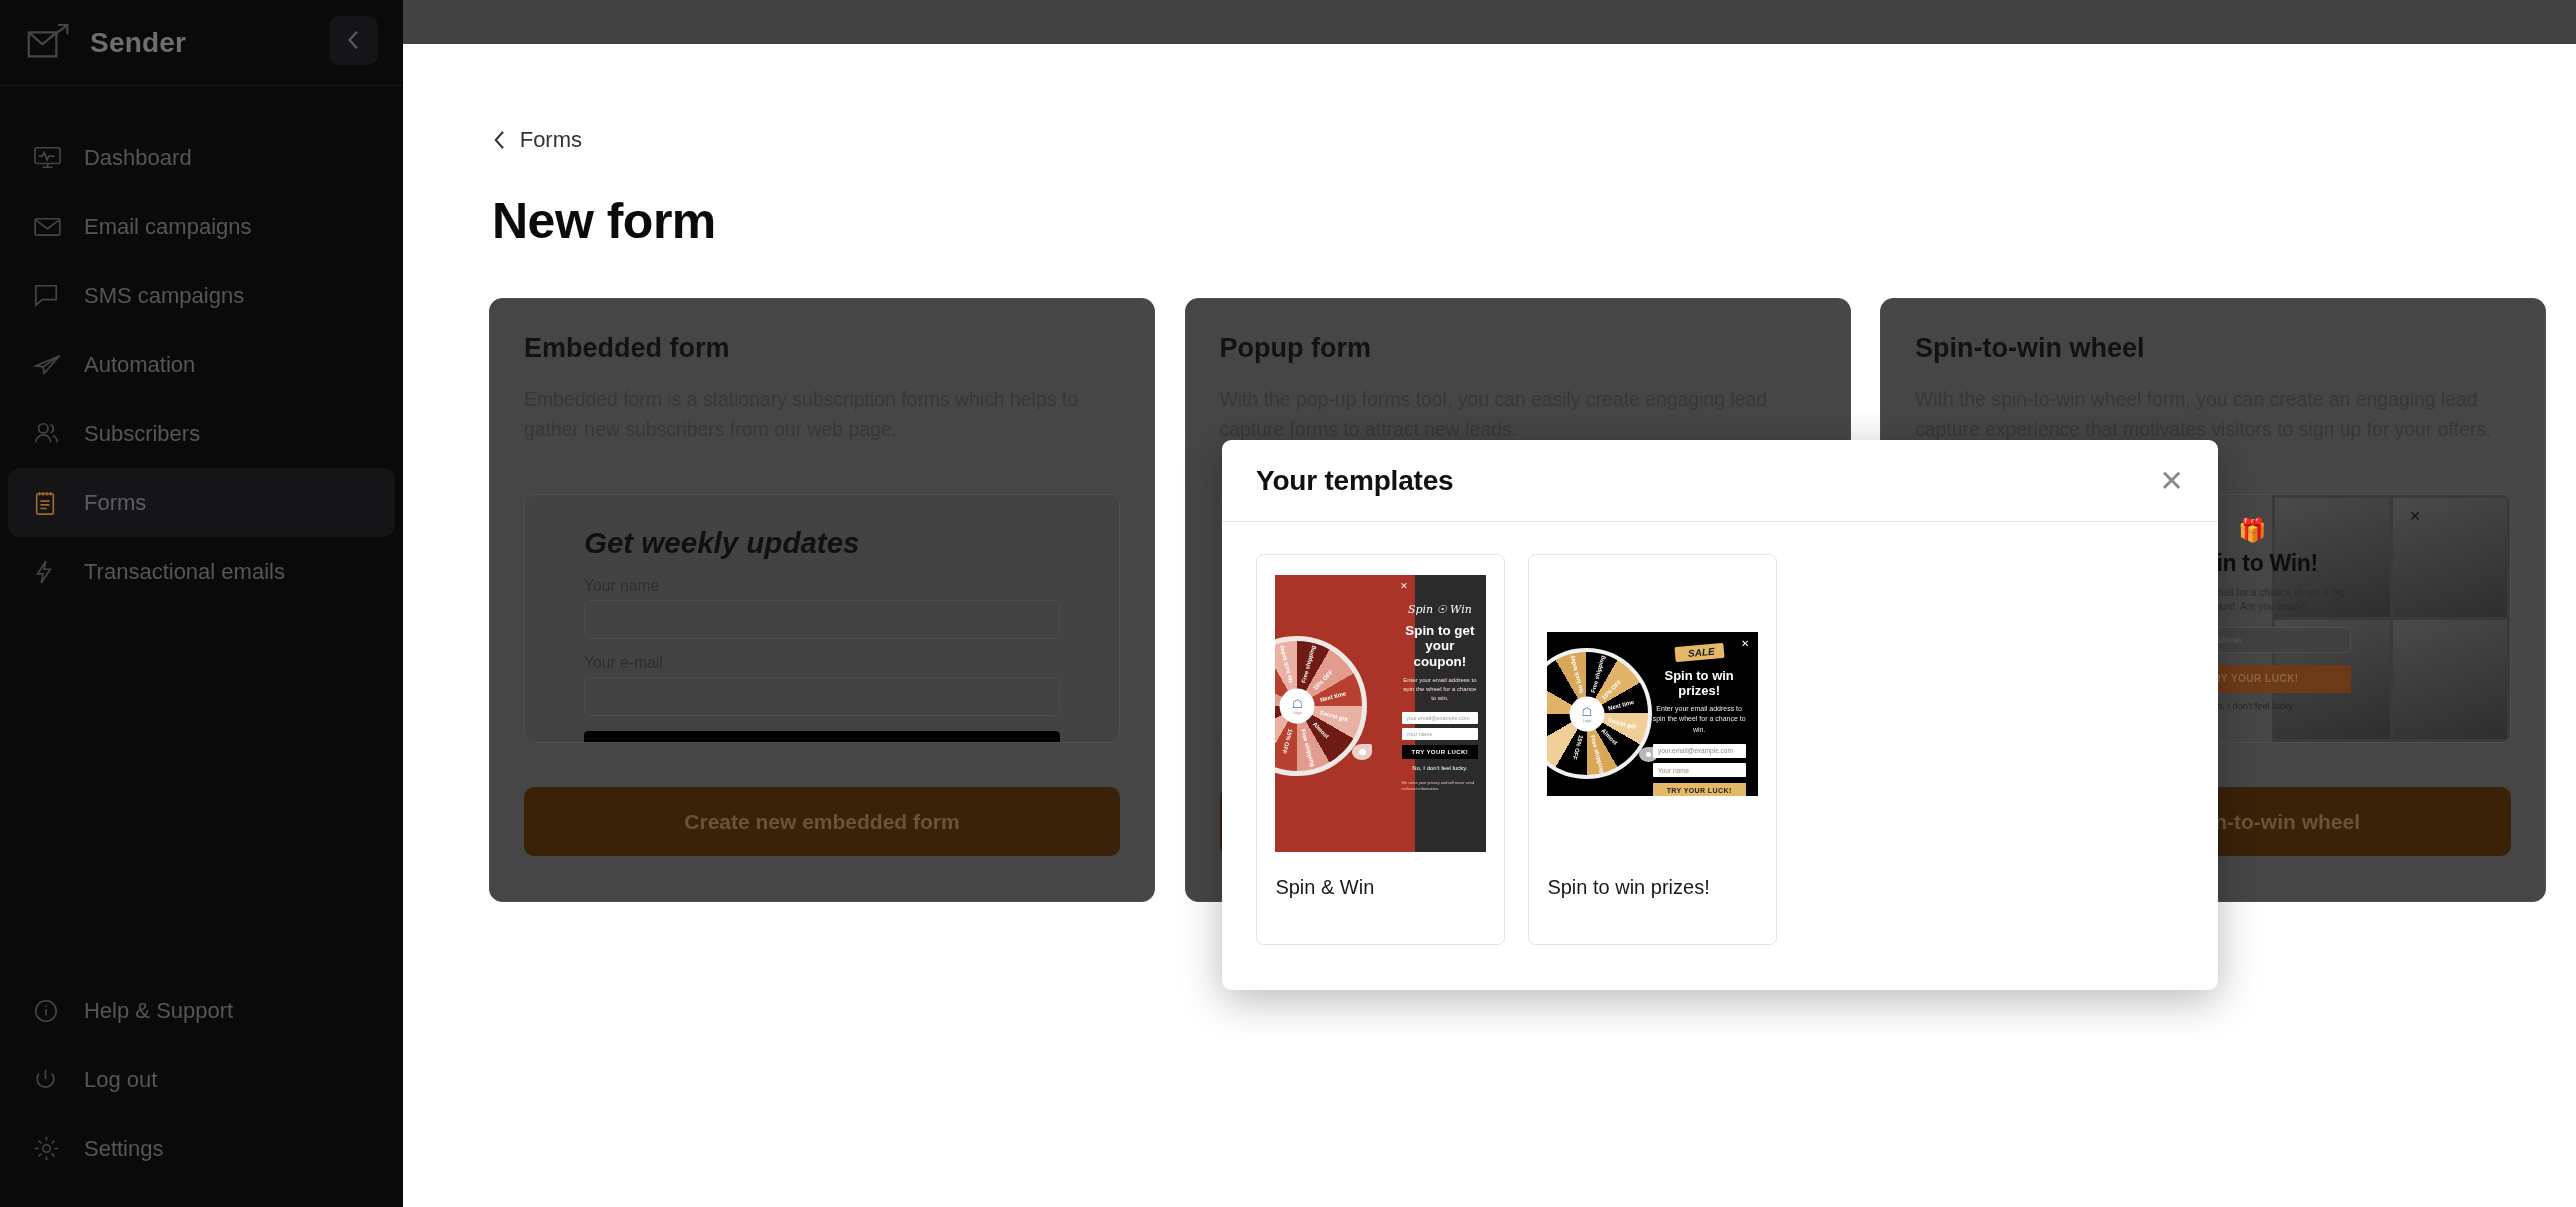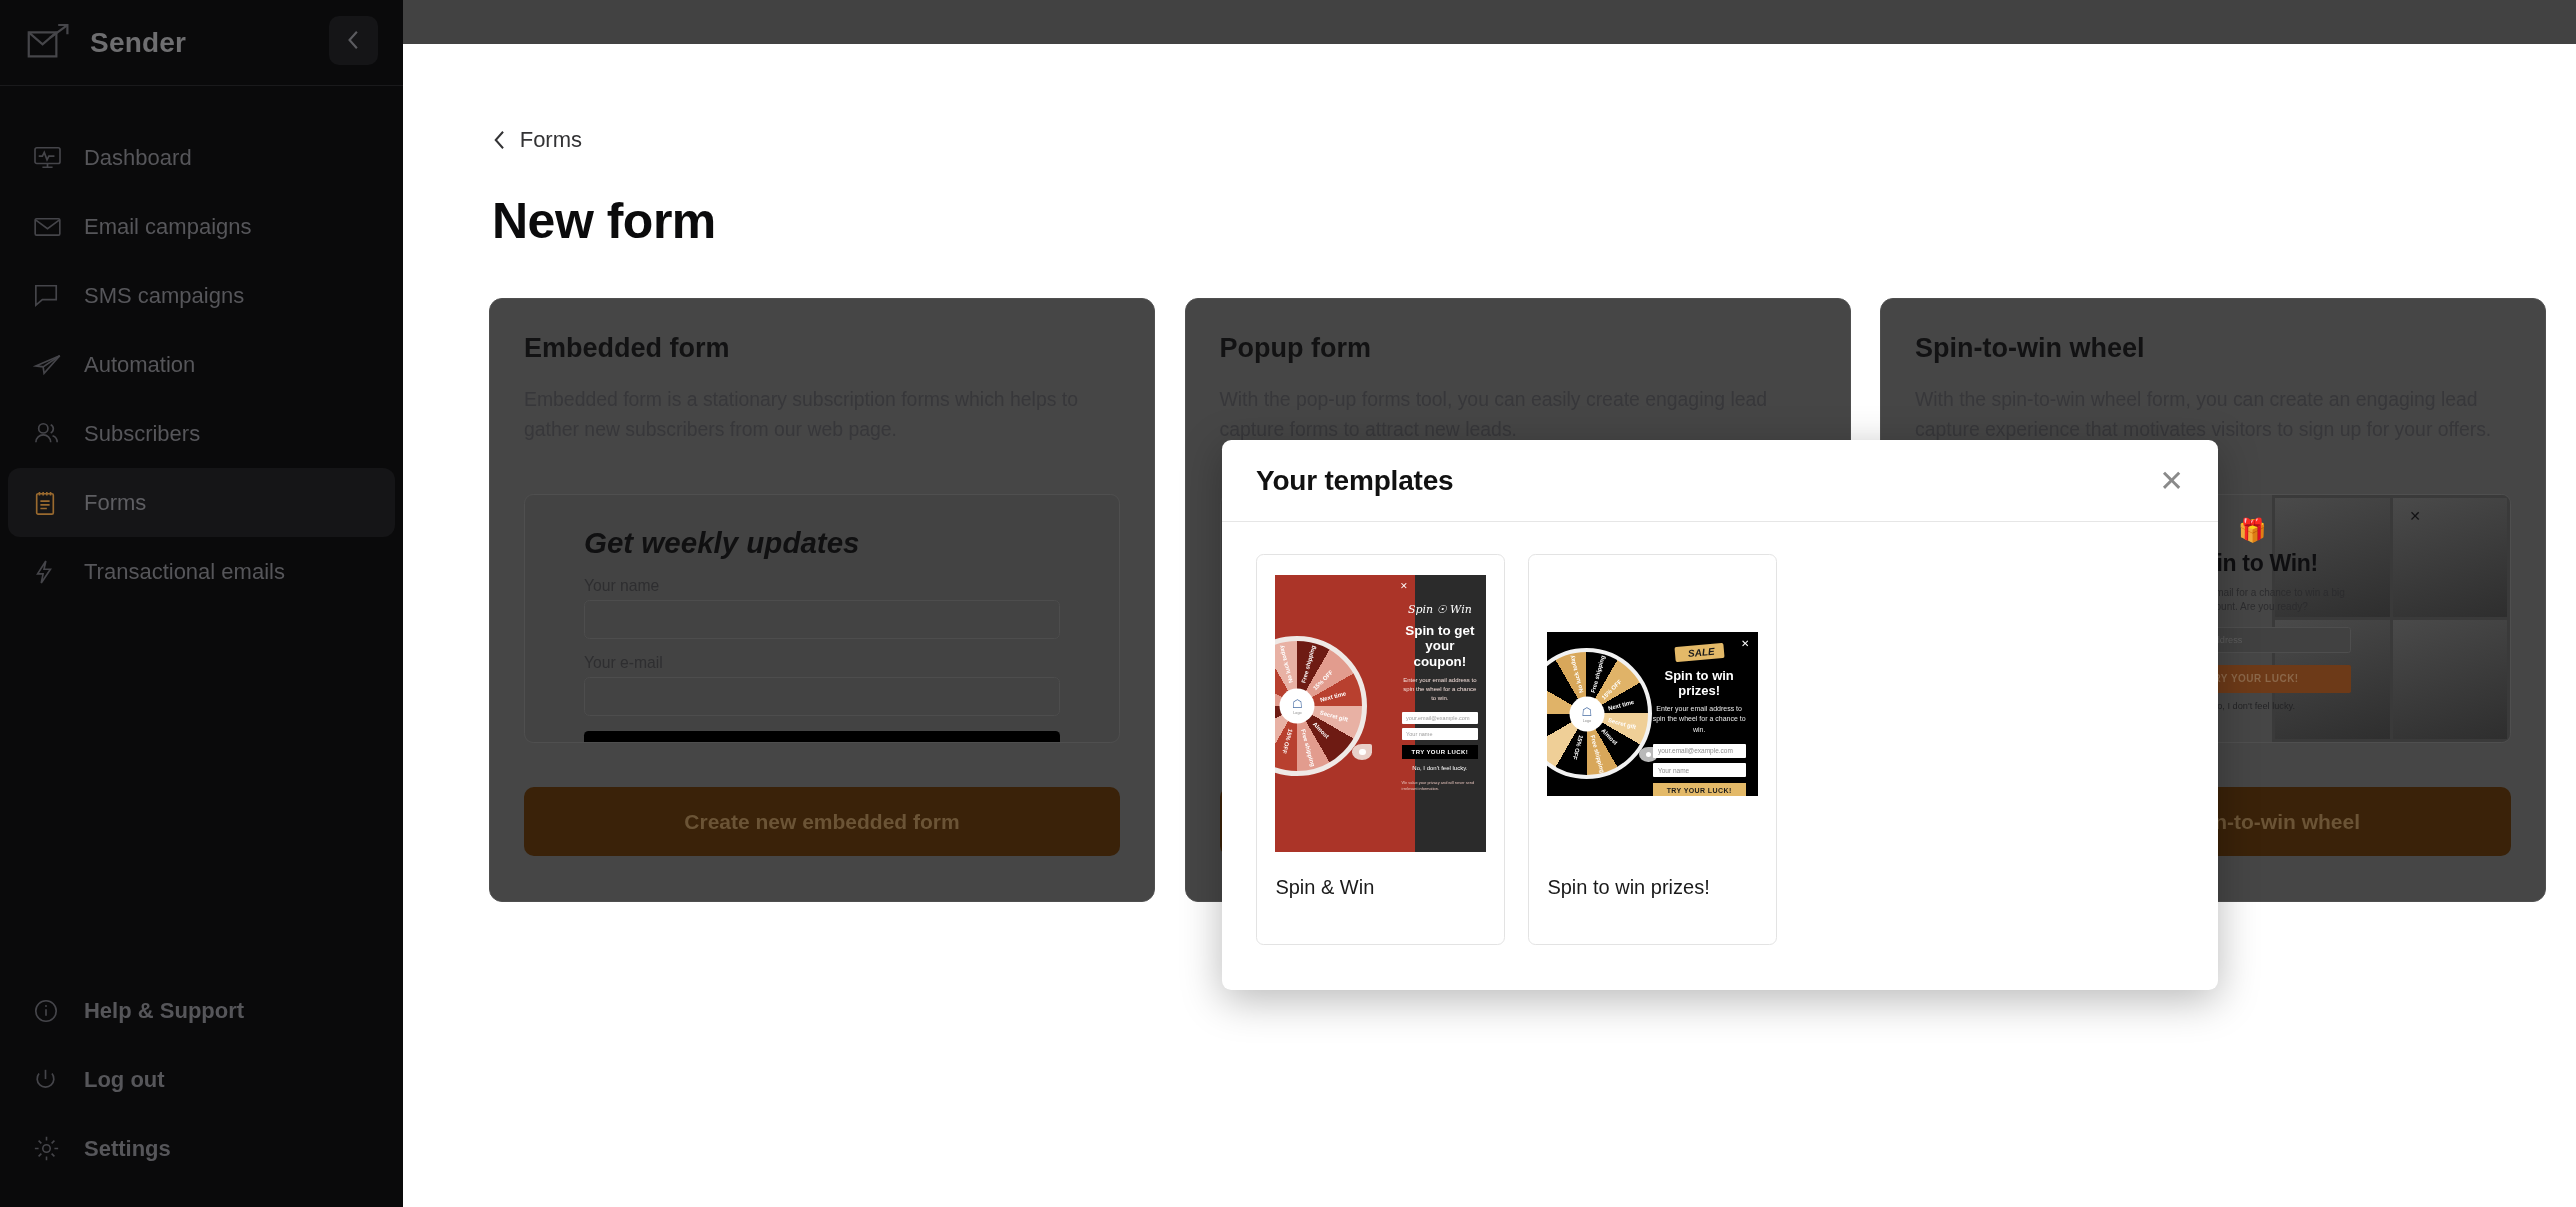--- a/index.html
+++ b/index.html
@@ -36,21 +36,21 @@
   .sb-nav { padding-top: 37px; flex: 1; }
   .sb-item {
     display: flex; align-items: center;
     height: 69px; margin: 0 8.3px; padding-left: 25px;
     border-radius: 12px;
   }
   .sb-item.active { background: #151517; }
   .sb-ico { width: 35px; height: 31px; display: flex; align-items: center; justify-content: flex-start; flex: 0 0 35px; }
   .sb-label { font-size: 22px; color: #56565a; margin-left: 15.7px; white-space: nowrap; }
   .sb-item.active .sb-label { color: #5e5e62; }
-  .sb-foot { padding-bottom: 24px; font-weight: bold; }
+  .sb-foot { padding-bottom: 24px; }
   .sb-divider { height: 0.9px; background: #1a1a1c; margin: 0; }
 
   
   .main { position: absolute; left: 403px; top: 0; right: 0; bottom: 0; background: #ffffff; margin-top: 44px; }
   .breadcrumb {
     position: absolute; left: 89px; top: 83px;
     display: flex; align-items: center; gap: 12px;
   }
   .bc-text { font-size: 22px; color: #333335; }
   .page-title {

